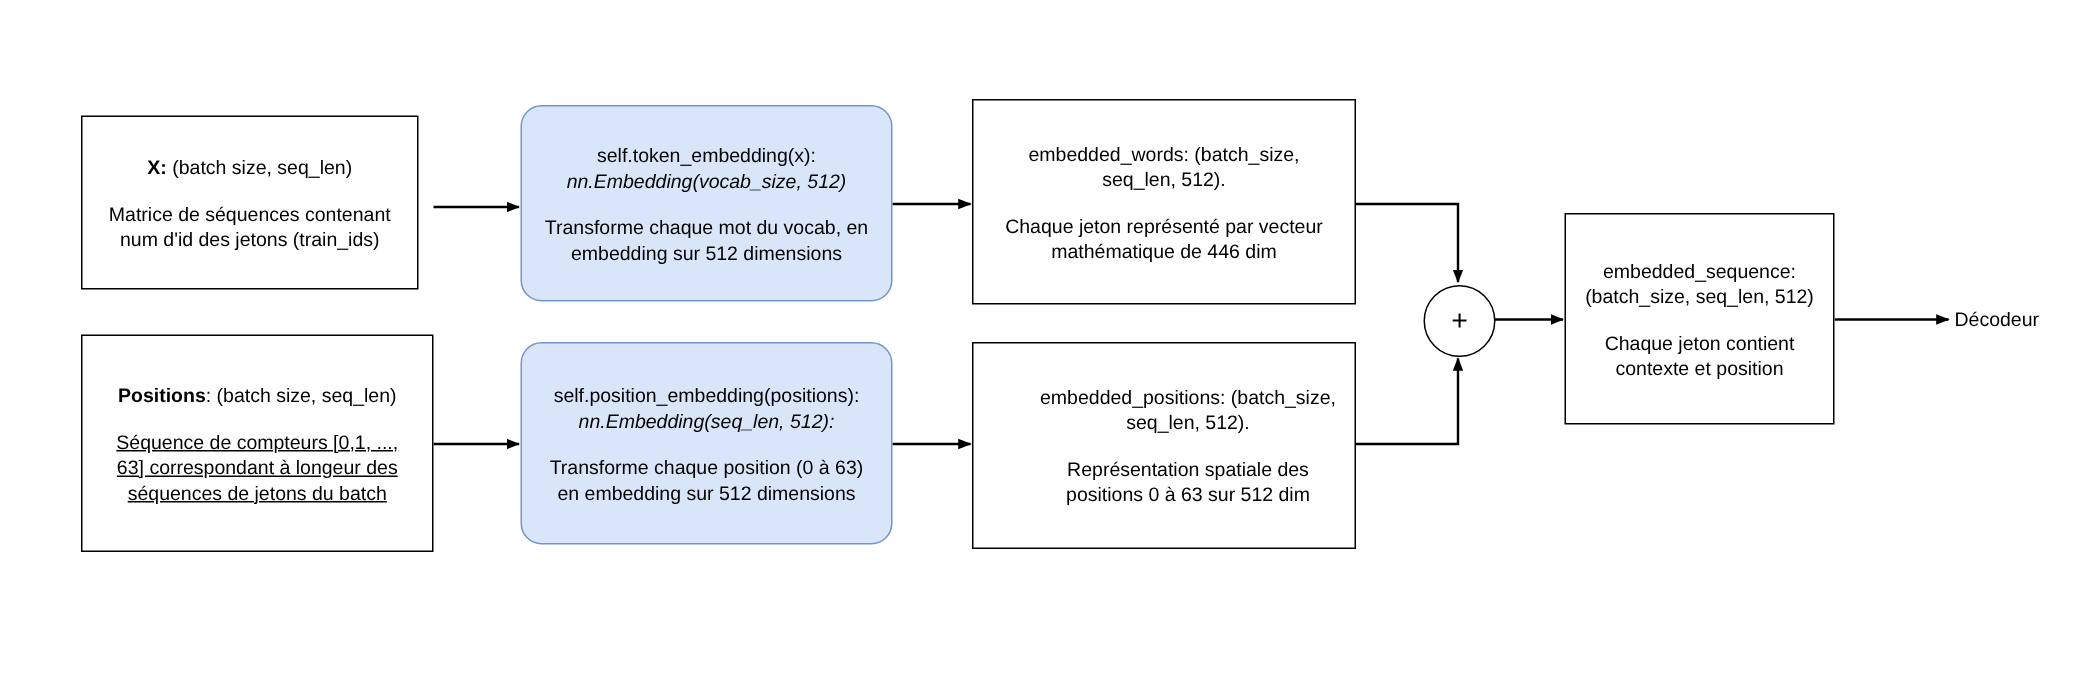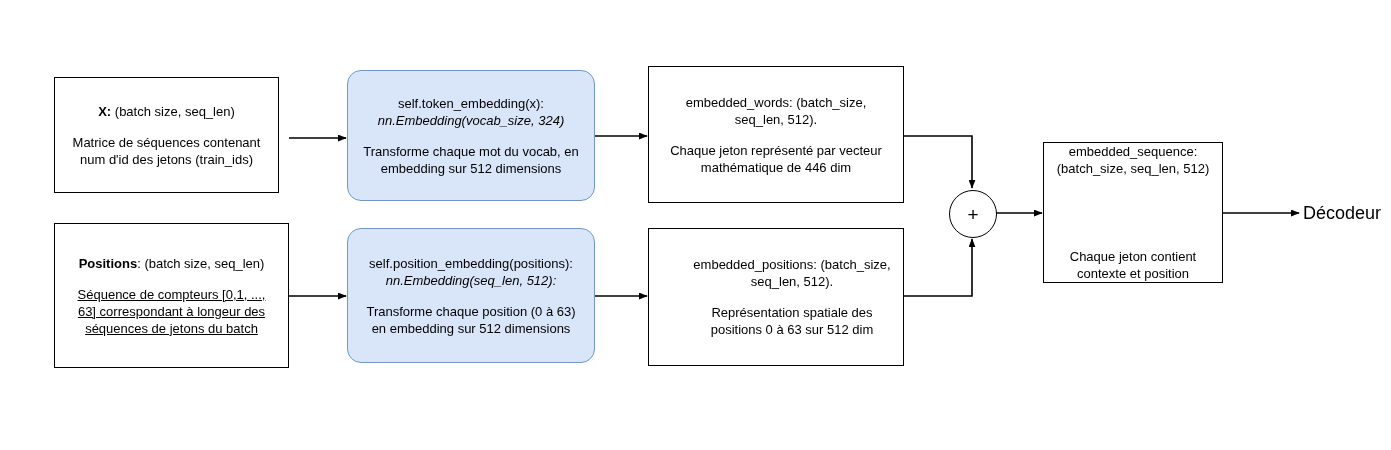--- a/index.html
+++ b/index.html
@@ -47,21 +47,21 @@
     border-radius:50%;
     background:#ffffff;
     display:flex;align-items:center;justify-content:center;
     font-size:19px;
     line-height:19px;
     font-weight:400;
     color:#000;
   }
   .edge-label{
     position:absolute;
-    font-size:18px;
+    font-size:13px;
     line-height:16px;
     white-space:nowrap;
     color:#000;
   }
   svg.wires{
     position:absolute;left:0;top:0;
     width:1391px;height:450px;
     overflow:visible;
     pointer-events:none;
   }
@@ -103,21 +103,21 @@
   <div class="node rect" style="left:54px;top:77px;width:225px;height:116px;">
     <p class="para">
       <span class="b">X:</span><span> (batch size, seq_len)</span>
     </p>
     <p class="para" style="max-width:200px;">Matrice de séquences contenant num d'id des jetons (train_ids)</p>
   </div>
 
   <div class="node rounded" style="left:347px;top:70px;width:248px;height:131px;">
     <p class="para">
       <span>self.token_embedding(x):</span><br>
-      <span class="i">nn.Embedding(vocab_size, 324)</span>
+      <span class="i">nn.Embedding(vocab_size, 512)</span>
     </p>
     <p class="para" style="max-width:224px;">Transforme chaque mot du vocab, en embedding sur 512 dimensions</p>
   </div>
 
   <div class="node rect" style="left:648px;top:66px;width:256px;height:137px;">
     <p class="para" style="max-width:212px;">embedded_words: (batch_size, seq_len, 512).</p>
     <p class="para" style="max-width:232px;">Chaque jeton représenté par vecteur mathématique de 446 dim</p>
   </div>
 
   <div class="node rect" style="left:54px;top:223px;width:235px;height:145px;">
@@ -137,20 +137,20 @@
 
   <div class="node rect" style="left:648px;top:228px;width:256px;height:138px;padding-left:32px;">
     <p class="para" style="max-width:218px;">embedded_positions: (batch_size, seq_len, 512).</p>
     <p class="para" style="max-width:216px;">Représentation spatiale des positions 0 à 63 sur 512 dim</p>
   </div>
 
   <div class="plus-circle" style="left:949px;top:190px;">
     <span>+</span>
   </div>
 
-  <div class="node rect" style="left:1043px;top:142px;width:180px;height:141px;justify-content:space-between;">
+  <div class="node rect" style="left:1043px;top:142px;width:180px;height:141px;">
     <p class="para" style="max-width:160px;">embedded_sequence: (batch_size, seq_len, 512)</p>
     <p class="para" style="max-width:160px;">Chaque jeton contient contexte et position</p>
   </div>
 
   <div class="edge-label" style="left:1303px;top:205px;">Décodeur</div>
 
 </div>
 
 </body></html>

